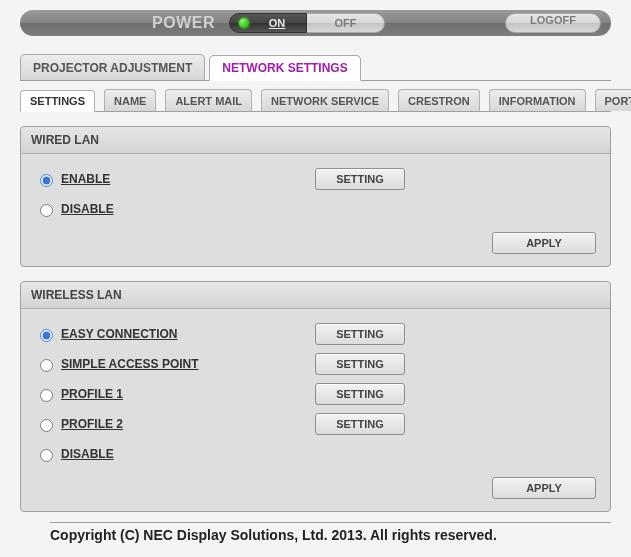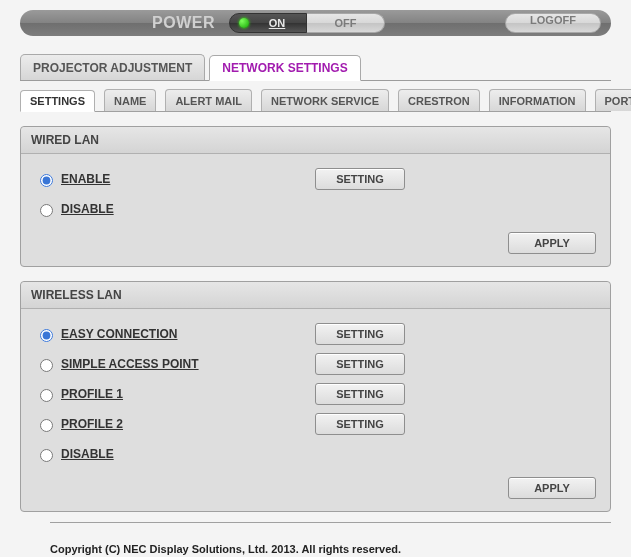--- a/index.html
+++ b/index.html
@@ -184,34 +184,34 @@
     border:1px solid #8e8e8e;
     border-radius:3px;
     font-weight:bold;
     font-size:11px;
     color:#444;
     display:flex;align-items:center;justify-content:center;
     cursor:pointer;
     box-shadow:inset 0 1px 0 #fff;
   }
   .setting-btn { width:90px; }
-  .apply-btn { width:88px; }
+  .apply-btn { width:104px; }
   .apply-row {
     display:flex;
     justify-content:flex-end;
     margin-top:8px;
   }
 
   .copyright {
     margin:10px 20px 12px 50px;
     font-weight:bold;
-    font-size:11px;
+    font-size:14px;
     color:#222;
     border-top:1px solid #a0a0a0;
-    padding-top:20px;
+    padding-top:4px;
   }
 </style>
 </head>
 <body>
 
 <div class="topbar">
   <span class="power-label">POWER</span>
   <div class="onoff">
     <div class="seg on">
       <span class="led"></span>

